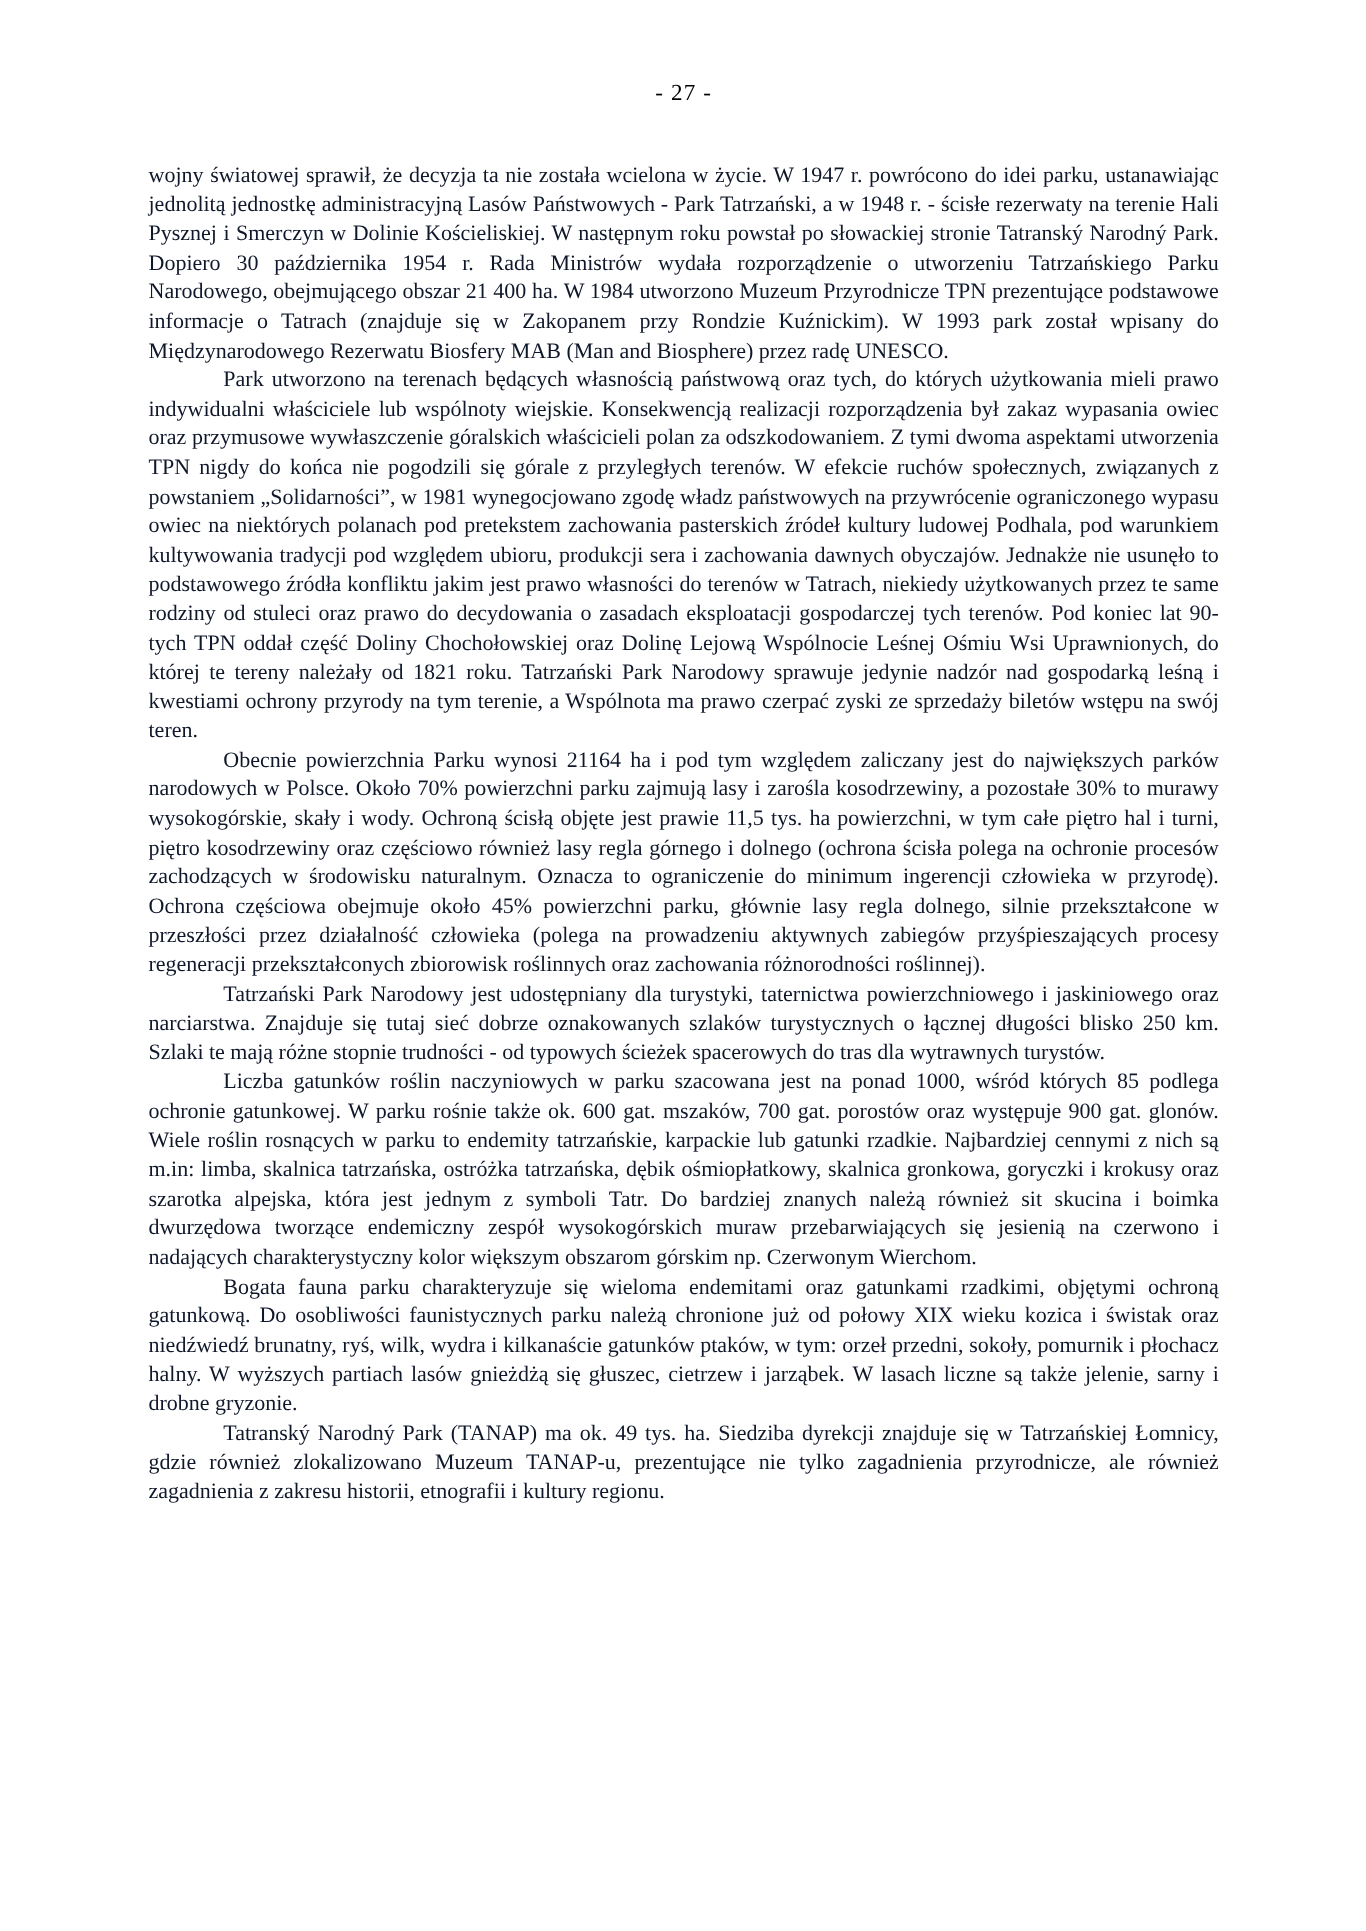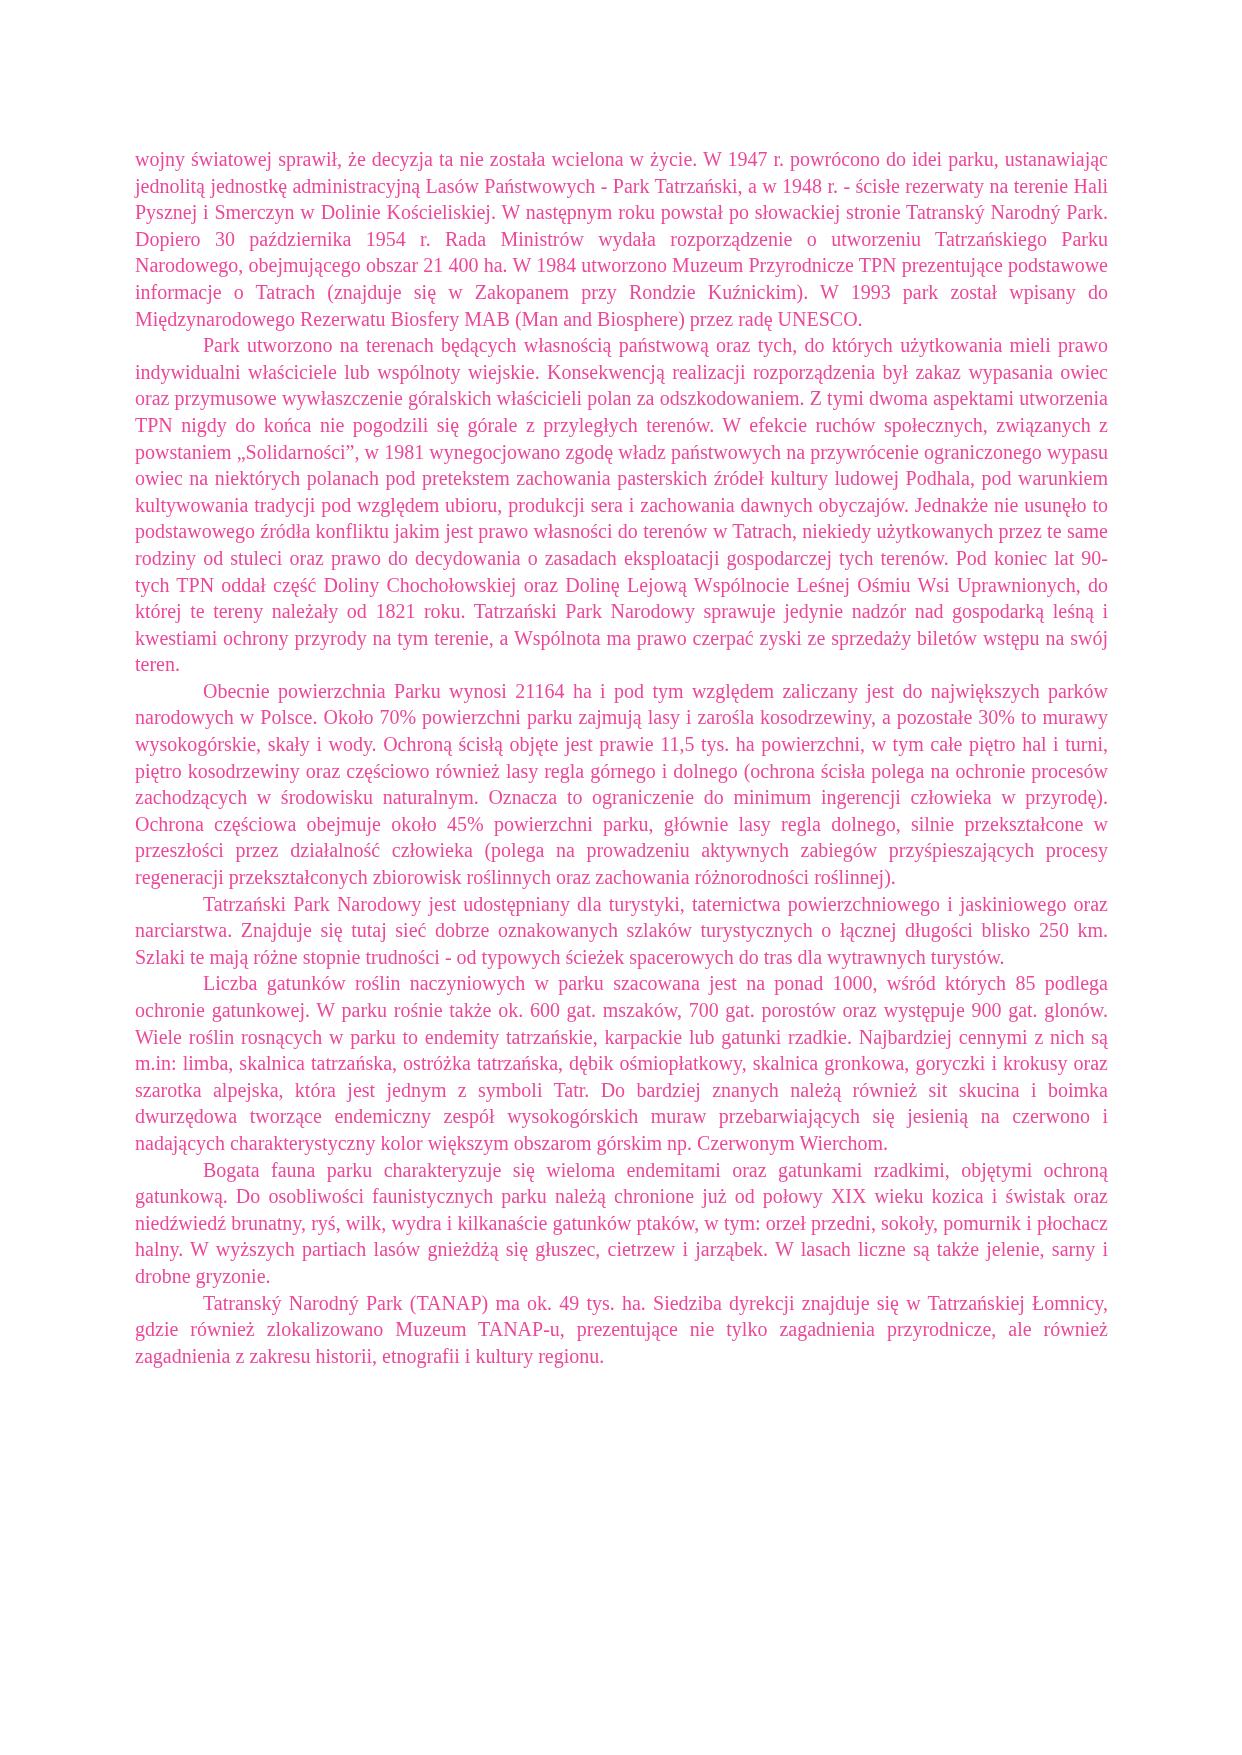--- a/index.html
+++ b/index.html
@@ -27,35 +27,36 @@
     letter-spacing: 1px;
   }
   .content {
     position: absolute;
     top: 146px;
     left: 135px;
     width: 973px;
     font-size: 20px;
     line-height: 26.6px;
     text-align: justify;
-    color: #ec4899;
+    color: #0f172a;
   }
   .content p {
     margin: 0;
     padding: 0;
     text-indent: 68px;
   }
   .content p.no-indent {
     text-indent: 0;
   }
 </style>
 </head>
 <body>
 
 <div class="page">
+  <div class="page-number">- 27 -</div>
 
   <div class="content">
     <p class="no-indent">wojny światowej sprawił, że decyzja ta nie została wcielona w życie. W 1947 r. powrócono do idei parku, ustanawiając jednolitą jednostkę administracyjną Lasów Państwowych - Park Tatrzański, a w 1948 r. - ścisłe rezerwaty na terenie Hali Pysznej i Smerczyn w Dolinie Kościeliskiej. W następnym roku powstał po słowackiej stronie Tatranský Narodný Park. Dopiero 30 października 1954 r. Rada Ministrów wydała rozporządzenie o utworzeniu Tatrzańskiego Parku Narodowego, obejmującego obszar 21 400 ha. W 1984 utworzono Muzeum Przyrodnicze TPN prezentujące podstawowe informacje o Tatrach (znajduje się w Zakopanem przy Rondzie Kuźnickim). W 1993 park został wpisany do Międzynarodowego Rezerwatu Biosfery MAB (Man and Biosphere) przez radę UNESCO.</p>
     <p>Park utworzono na terenach będących własnością państwową oraz tych, do których użytkowania mieli prawo indywidualni właściciele lub wspólnoty wiejskie. Konsekwencją realizacji rozporządzenia był zakaz wypasania owiec oraz przymusowe wywłaszczenie góralskich właścicieli polan za odszkodowaniem. Z tymi dwoma aspektami utworzenia TPN nigdy do końca nie pogodzili się górale z przyległych terenów. W efekcie ruchów społecznych, związanych z powstaniem „Solidarności”, w 1981 wynegocjowano zgodę władz państwowych na przywrócenie ograniczonego wypasu owiec na niektórych polanach pod pretekstem zachowania pasterskich źródeł kultury ludowej Podhala, pod warunkiem kultywowania tradycji pod względem ubioru, produkcji sera i zachowania dawnych obyczajów. Jednakże nie usunęło to podstawowego źródła konfliktu jakim jest prawo własności do terenów w Tatrach, niekiedy użytkowanych przez te same rodziny od stuleci oraz prawo do decydowania o zasadach eksploatacji gospodarczej tych terenów. Pod koniec lat 90-tych TPN oddał część Doliny Chochołowskiej oraz Dolinę Lejową Wspólnocie Leśnej Ośmiu Wsi Uprawnionych, do której te tereny należały od 1821 roku.  Tatrzański Park Narodowy sprawuje jedynie nadzór nad gospodarką leśną i kwestiami ochrony przyrody na tym terenie, a Wspólnota ma prawo czerpać zyski ze sprzedaży biletów wstępu na swój teren.</p>
     <p>Obecnie powierzchnia Parku wynosi 21164 ha i pod tym względem zaliczany jest do największych parków narodowych w Polsce. Około 70% powierzchni parku zajmują lasy i zarośla kosodrzewiny, a pozostałe 30% to murawy wysokogórskie, skały i wody. Ochroną ścisłą objęte jest prawie 11,5 tys. ha powierzchni, w tym całe piętro hal i turni, piętro kosodrzewiny oraz częściowo również lasy regla górnego i dolnego (ochrona ścisła polega na ochronie procesów zachodzących w środowisku naturalnym. Oznacza to ograniczenie do minimum ingerencji człowieka w przyrodę). Ochrona częściowa obejmuje około 45% powierzchni parku, głównie lasy regla dolnego, silnie przekształcone w przeszłości przez działalność człowieka (polega na prowadzeniu aktywnych zabiegów przyśpieszających procesy regeneracji przekształconych zbiorowisk roślinnych oraz zachowania różnorodności roślinnej).</p>
     <p>Tatrzański Park Narodowy jest udostępniany dla turystyki, taternictwa powierzchniowego i jaskiniowego oraz narciarstwa. Znajduje się tutaj sieć dobrze oznakowanych szlaków turystycznych o łącznej długości blisko 250 km. Szlaki te mają różne stopnie trudności - od typowych ścieżek spacerowych do tras dla wytrawnych turystów.</p>
     <p>Liczba gatunków roślin naczyniowych w parku szacowana jest na ponad 1000, wśród których 85 podlega ochronie gatunkowej. W parku rośnie także ok. 600 gat. mszaków, 700 gat. porostów oraz występuje 900 gat. glonów. Wiele roślin rosnących w parku to endemity tatrzańskie, karpackie lub gatunki rzadkie. Najbardziej cennymi z nich są m.in: limba, skalnica tatrzańska, ostróżka tatrzańska, dębik ośmiopłatkowy, skalnica gronkowa, goryczki i krokusy oraz szarotka alpejska, która jest jednym z symboli Tatr. Do bardziej znanych należą również sit skucina i boimka dwurzędowa tworzące endemiczny zespół wysokogórskich muraw przebarwiających się jesienią na czerwono i nadających charakterystyczny kolor większym obszarom górskim np. Czerwonym Wierchom.</p>
     <p>Bogata fauna parku charakteryzuje się wieloma endemitami oraz gatunkami rzadkimi, objętymi ochroną gatunkową. Do osobliwości faunistycznych parku należą chronione już od połowy XIX wieku kozica i świstak oraz niedźwiedź brunatny, ryś, wilk, wydra i kilkanaście gatunków ptaków, w tym: orzeł przedni, sokoły, pomurnik i płochacz halny. W wyższych partiach lasów gnieżdżą się głuszec, cietrzew i jarząbek. W lasach liczne są także jelenie, sarny i drobne gryzonie.</p>
     <p>Tatranský Narodný Park (TANAP) ma ok. 49 tys. ha. Siedziba dyrekcji znajduje się w Tatrzańskiej Łomnicy, gdzie również zlokalizowano Muzeum TANAP-u, prezentujące nie tylko zagadnienia przyrodnicze, ale również zagadnienia z zakresu historii, etnografii i kultury regionu.</p>
   </div>

